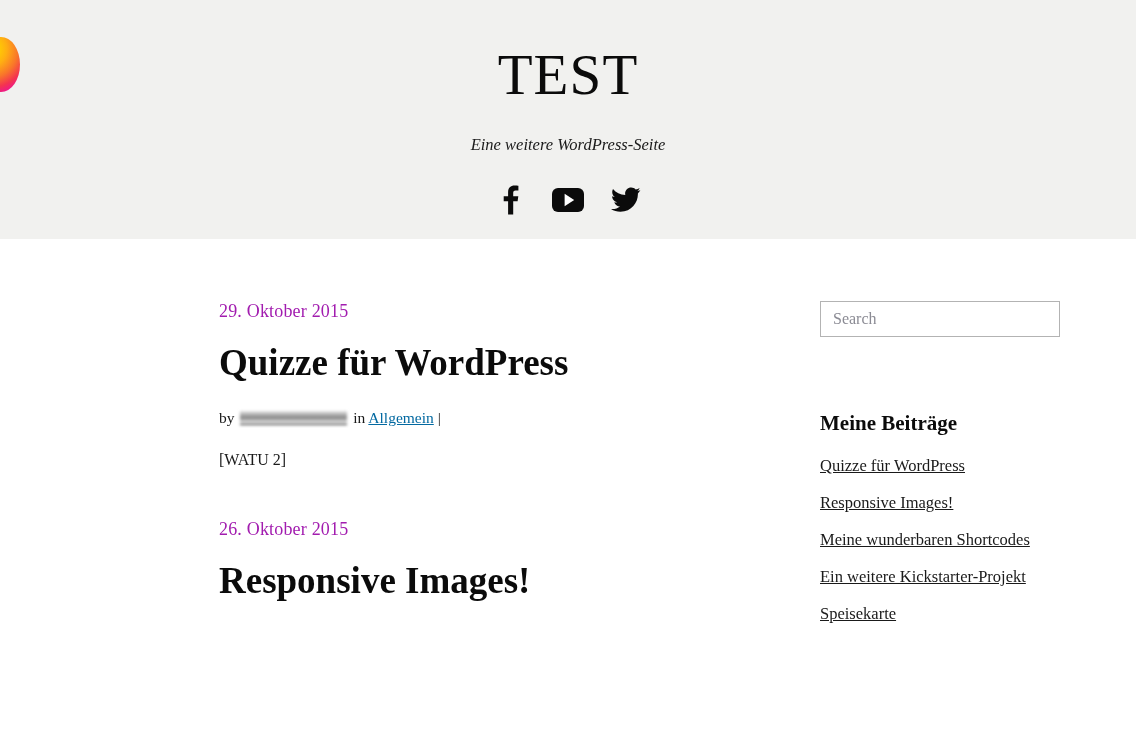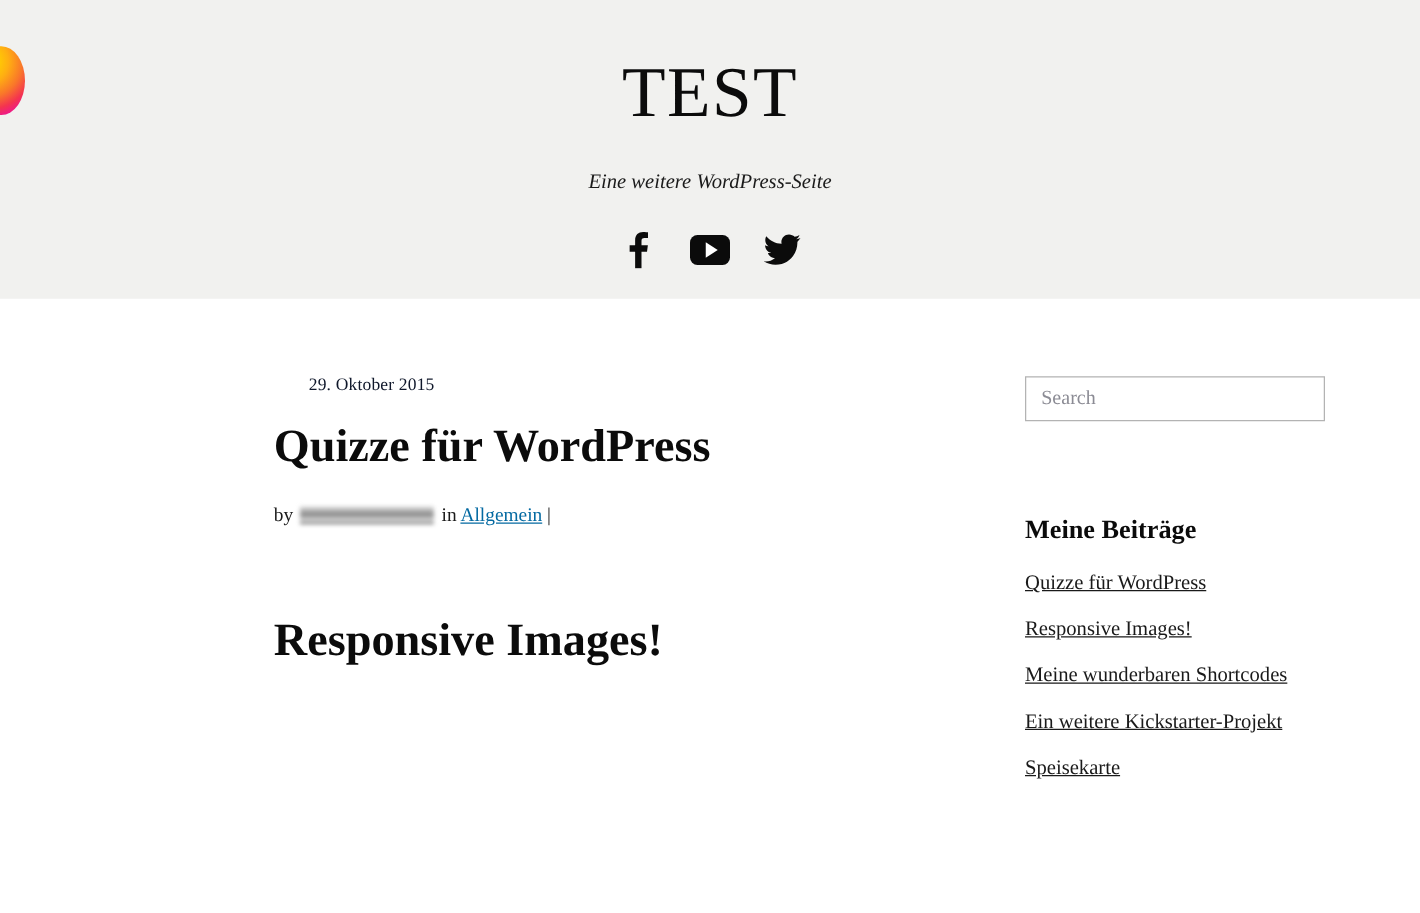--- a/index.html
+++ b/index.html
@@ -95,24 +95,23 @@
   .sidebar-col {
     width: 240px;
     margin-left: 0px;
     padding-left: 1px;
     box-sizing: border-box;
   }
 
   
   .post { margin-bottom: 0; }
   .post-date {
-    font-size: 14px;
-    color: #0f172a;
+    font-size: 18px;
+    color: #a21caf;
     letter-spacing: 0.01em;
-    margin-left: 28px;
   }
   .post-title {
     margin: 20px 0 0 0;
     font-size: 37px;
     font-weight: bold;
     line-height: 1.12;
     color: #0b0b0b;
   }
   .post-meta {
     margin: 26px 0 0 0;
@@ -219,25 +218,27 @@
       <h2 class="post-title">
         <span>Quizze für WordPress</span>
       </h2>
       <p class="post-meta">
         <span>by</span>
         <span class="author-redacted"></span>
         <span>in</span>
         <a href="#">Allgemein</a>
         <span>|</span>
       </p>
+      <p class="post-excerpt">[WATU 2]</p>
     </article>
 
     <div class="post-spacer"></div>
 
     <article class="post">
+      <div class="post-date">26. Oktober 2015</div>
       <h2 class="post-title">
         <span>Responsive Images!</span>
       </h2>
     </article>
 
   </main>
 
   <aside class="sidebar-col">
     <input class="search-box" type="text" placeholder="Search" style="">
 

